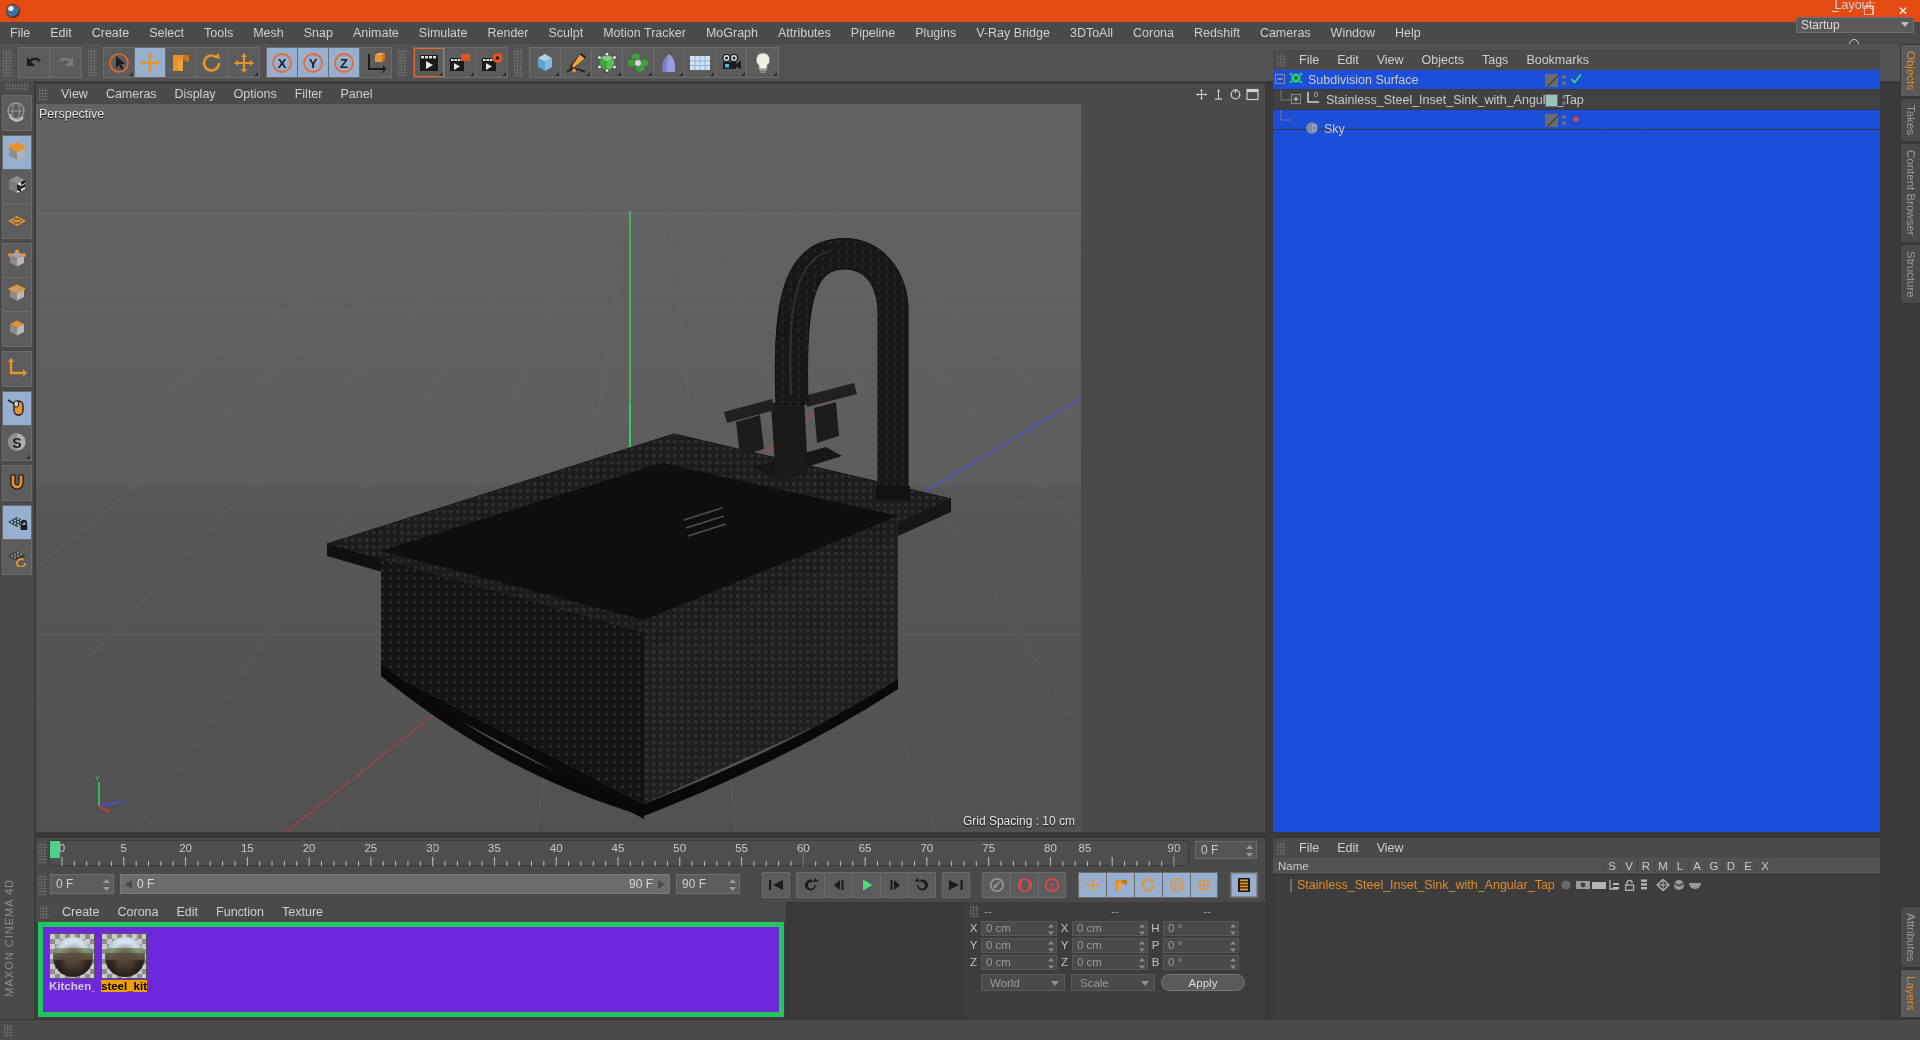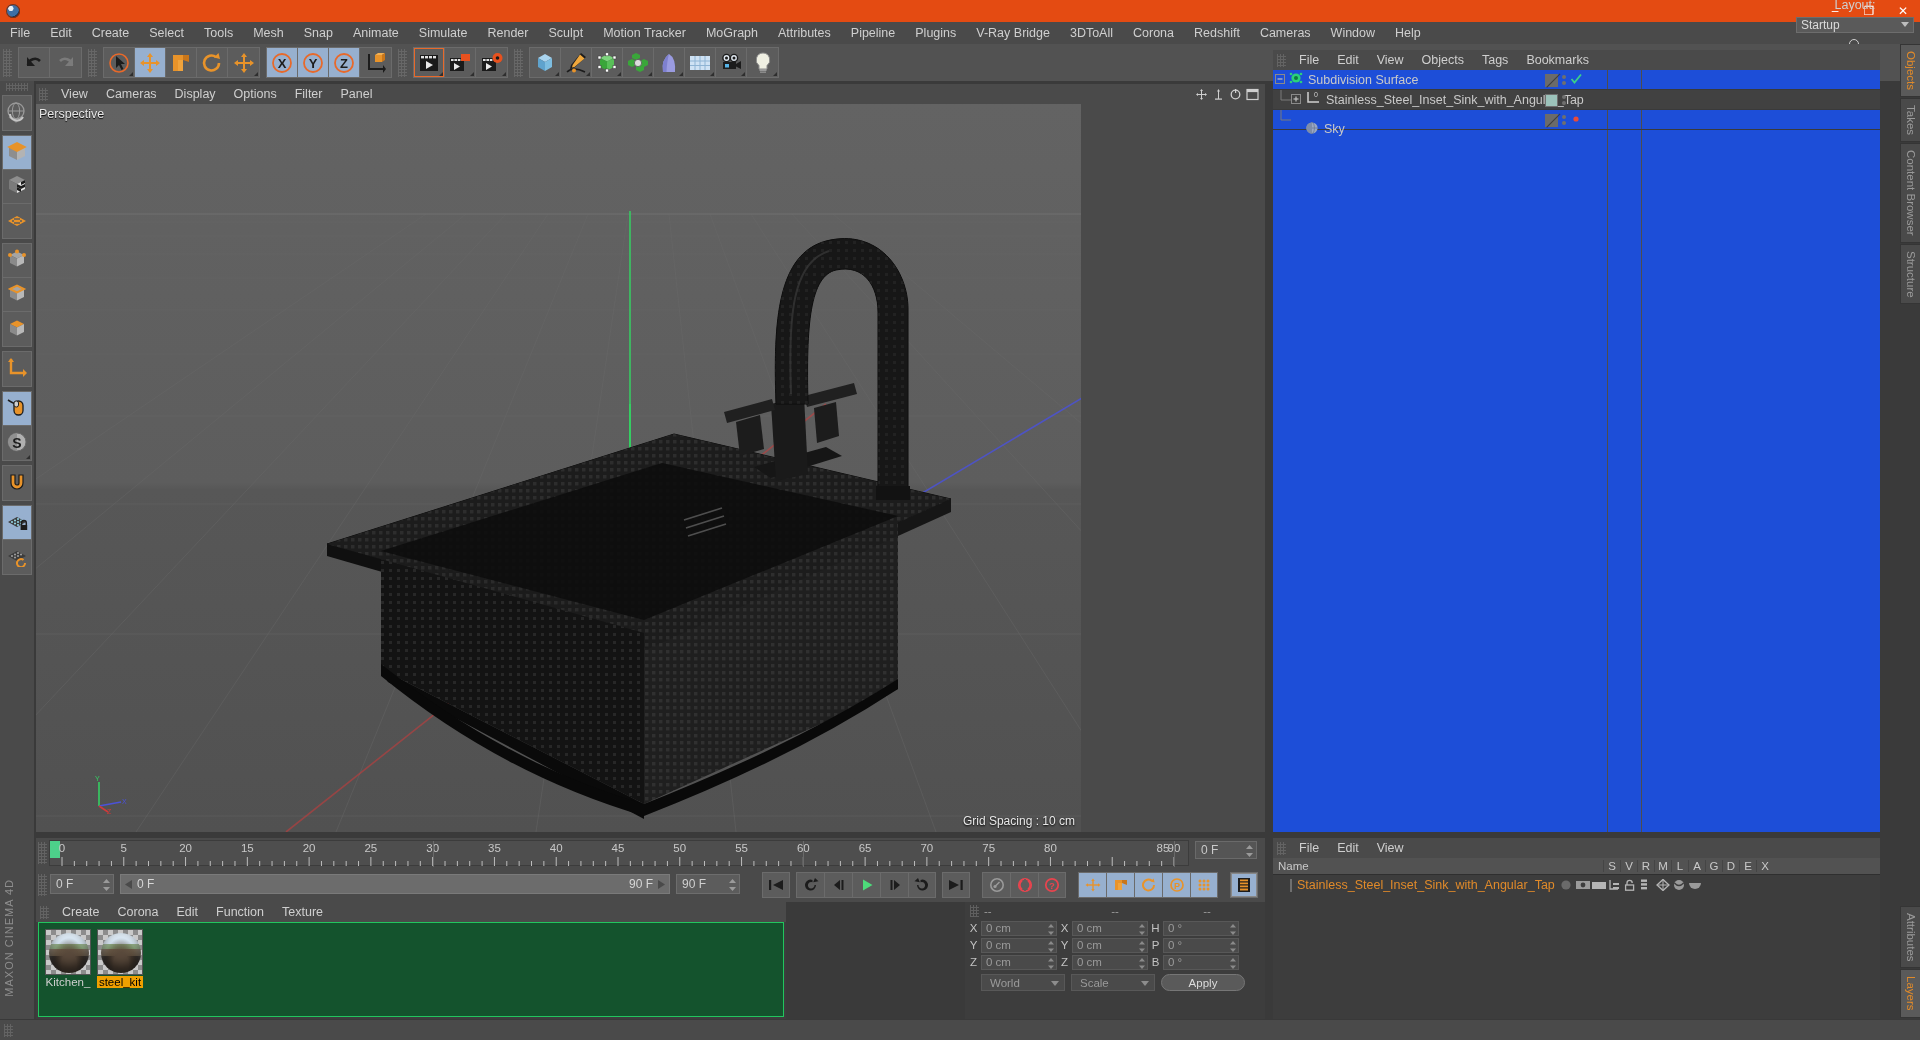--- a/index.html
+++ b/index.html
@@ -146,22 +146,22 @@
      align-items:center; justify-content:space-between; padding:0 4px; font-size:12px; color:#d6d6d6;}
   .pbtn{ width:28px;height:26px; background:#5c5c5c; border:1px solid #6b6b6b;
      display:flex;align-items:center;justify-content:center; position:relative;}
   .pbtn.on{ background:#97b0cf;}
   .pgrp{ display:flex; }
   .pgrp .pbtn{ border-right:none; }
   .pgrp .pbtn:last-child{ border-right:1px solid #6b6b6b;}
 
   
   .matmgr{ position:absolute; left:36px; top:902px; width:750px; height:117px; background:#3d3d3d;}
-  .matarea{ position:absolute; left:2px; top:20px; width:746px; height:95px; background:#14532d;
-     border:1px solid #22c55e;}
+  .matarea{ position:absolute; left:2px; top:20px; width:746px; height:95px; background:#6d28d9;
+     border:5px solid #22c55e;font-weight:bold;}
   .matitem{ position:absolute; top:6px; width:46px; }
   .matball{ width:46px;height:46px; position:relative;
      background-image:linear-gradient(45deg,#8c8c8c 25%,transparent 25%),
                       linear-gradient(-45deg,#8c8c8c 25%,transparent 25%),
                       linear-gradient(45deg,transparent 75%,#8c8c8c 75%),
                       linear-gradient(-45deg,transparent 75%,#8c8c8c 75%);
      background-size:10px 10px; background-position:0 0,0 5px,5px -5px,-5px 0; background-color:#c9c9c9;
      border:1px solid #555;}
   .matball .sph{ position:absolute; left:3px; top:3px; width:40px;height:40px;border-radius:50%;
      background:
@@ -943,21 +943,21 @@
         <div class="tlnum" style="left: 444.444px;">35</div>
         <div class="tlnum" style="left: 506.222px;">40</div>
         <div class="tlnum" style="left: 568px;">45</div>
         <div class="tlnum" style="left: 629.778px;">50</div>
         <div class="tlnum" style="left: 691.556px;">55</div>
         <div class="tlnum" style="left: 753.333px;">60</div>
         <div class="tlnum" style="left: 815.111px;">65</div>
         <div class="tlnum" style="left: 876.889px; text-align: right;">70</div>
         <div class="tlnum" style="left: 938.667px;">75</div>
         <div class="tlnum" style="left: 1000.44px;">80</div>
-        <div class="tlnum" style="left: 1113px;">85</div>
+        <div class="tlnum" style="left: 1035px;">85</div>
         <div class="tlnum" style="left: 1124px;">90</div>
       </div>
     <div class="tlticks">
       <svg width="1138" height="10" viewBox="0 0 1138 10" id="tickSvg">
           <line x1="12" y1="1" x2="12" y2="10" stroke="#bdbdbd" stroke-width="1"></line>
           <line x1="24.355555555555554" y1="5" x2="24.355555555555554" y2="10" stroke="#bdbdbd" stroke-width="1"></line>
           <line x1="36.71111111111111" y1="5" x2="36.71111111111111" y2="10" stroke="#bdbdbd" stroke-width="1"></line>
           <line x1="49.06666666666666" y1="5" x2="49.06666666666666" y2="10" stroke="#bdbdbd" stroke-width="1"></line>
           <line x1="61.422222222222224" y1="5" x2="61.422222222222224" y2="10" stroke="#bdbdbd" stroke-width="1"></line>
           <line x1="73.77777777777777" y1="1" x2="73.77777777777777" y2="10" stroke="#bdbdbd" stroke-width="1"></line>

